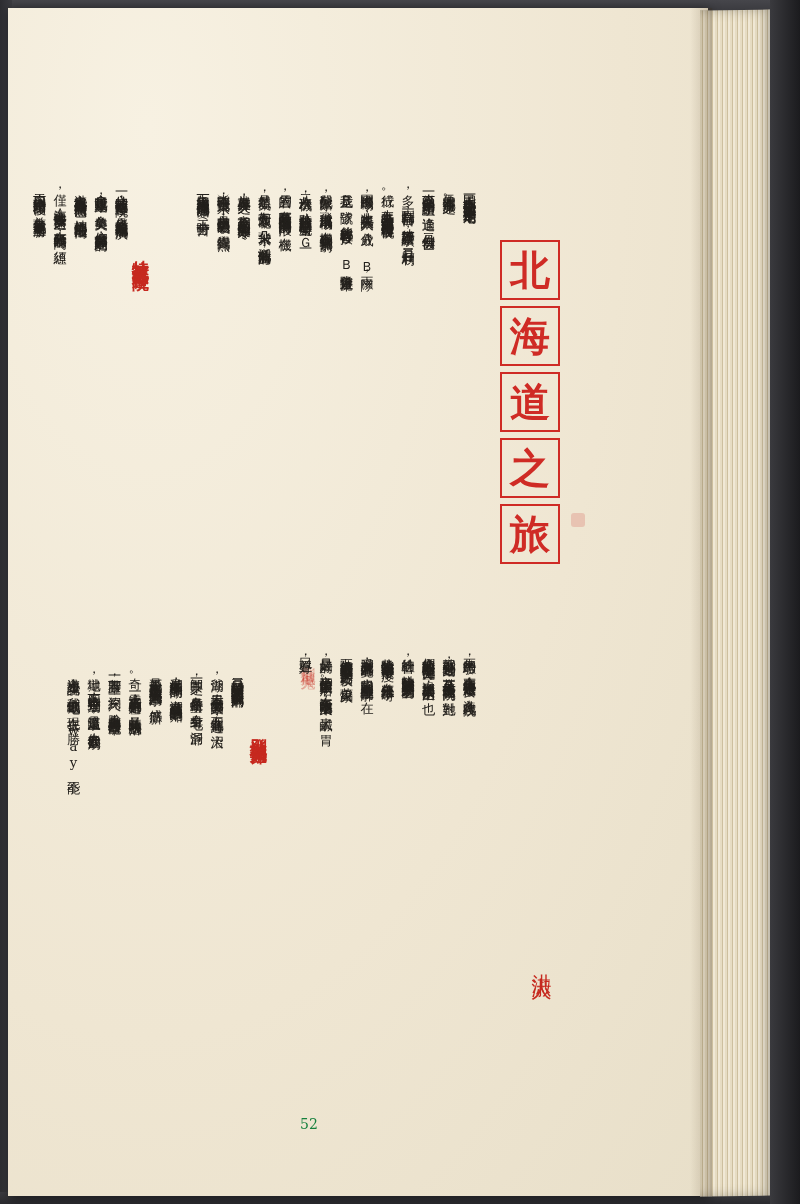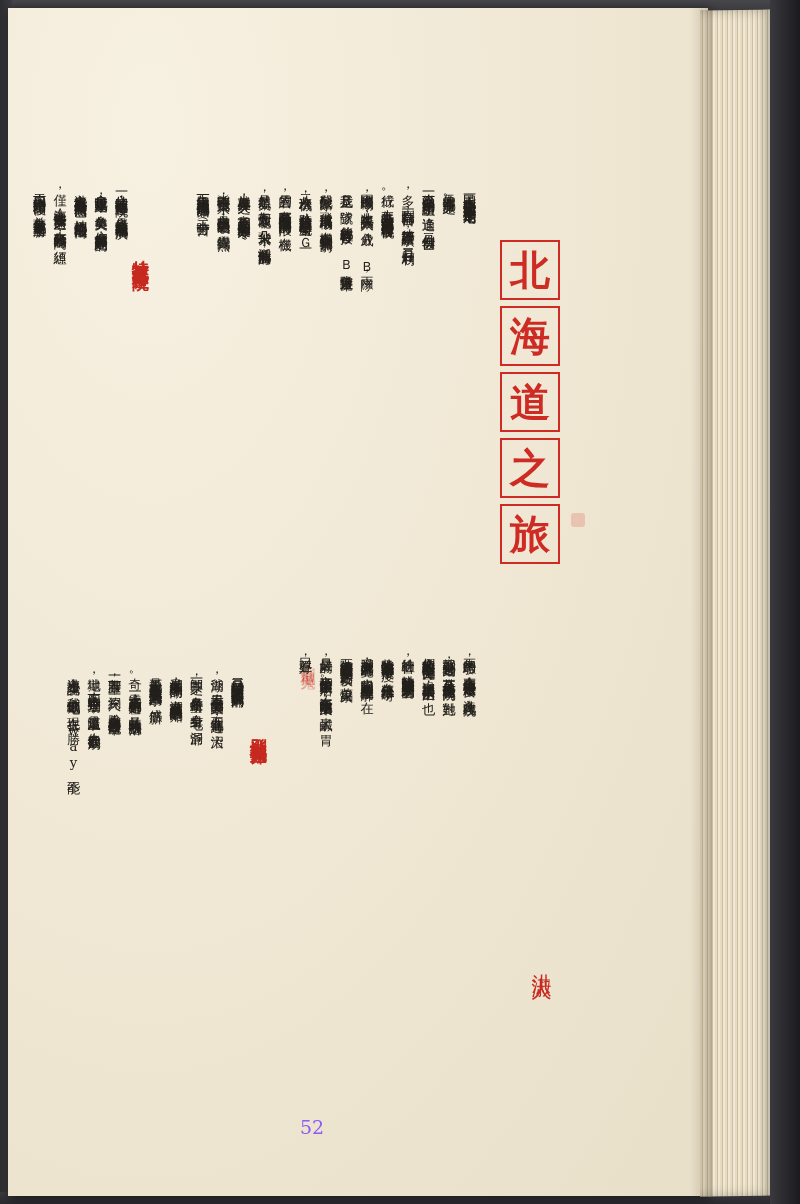--- a/index.html
+++ b/index.html
@@ -154,23 +154,23 @@
   .col {
     position: absolute;
     font-size: 13.2px;
     width: 17px;
     color: #23201c;
   }
   .page-number {
     position: absolute;
     left: 292px;
     top: 1108px;
-    font-size: 19px;
-    font-family: "DejaVu Serif","Liberation Serif",serif;
-    color: #8b5cf6;
+    font-size: 14px;
+    font-family: "DejaVu Serif","Liberation Serif",serif;
+    color: #15803d;
   }
 
   
   .ghost {
     position: absolute;
     right: 390px;
     top: 646px;
     font-size: 15px;
     color: rgba(198,41,31,.30);
     font-family: "DejaVu Serif","Liberation Serif",serif;

